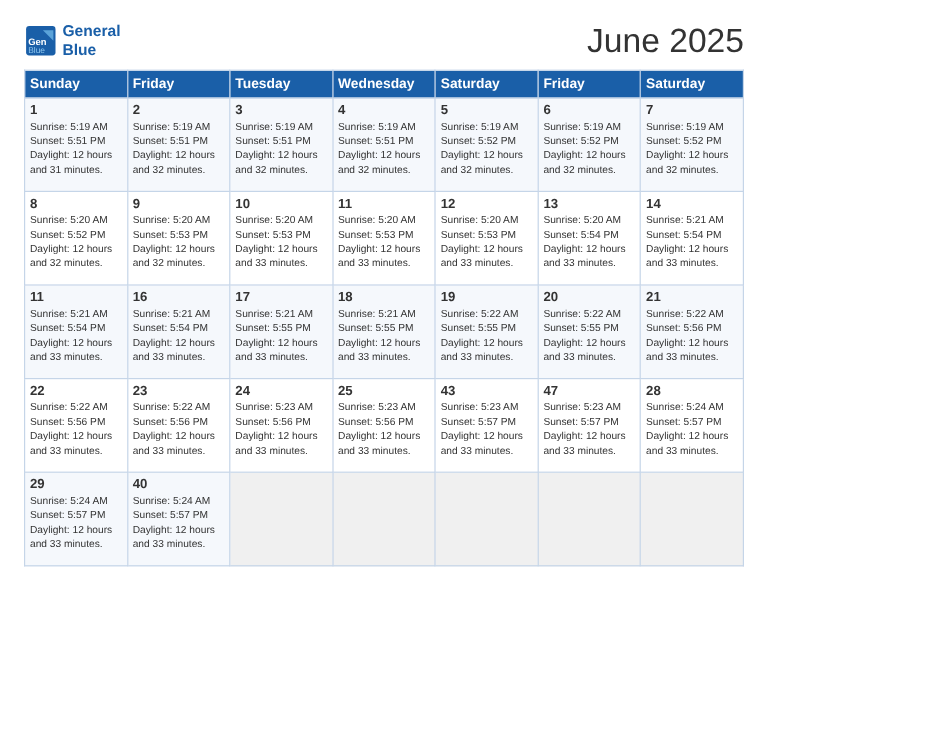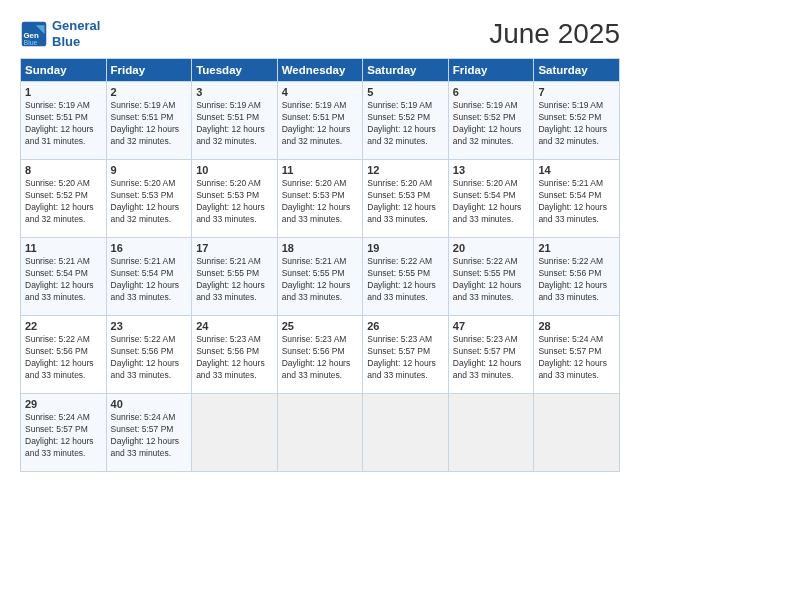--- a/index.html
+++ b/index.html
@@ -299,21 +299,21 @@
             <span style="display: block; line-height: 1.4;">and 33 minutes.</span>
           </td>
           <td>
             <span class="day-num">25</span>
             <span style="display: block; line-height: 1.4;">Sunrise: 5:23 AM</span>
             <span style="display: block; line-height: 1.4;">Sunset: 5:56 PM</span>
             <span style="display: block; line-height: 1.4;">Daylight: 12 hours</span>
             <span style="display: block; line-height: 1.4;">and 33 minutes.</span>
           </td>
           <td>
-            <span class="day-num">26</span>
+            <span class="day-num">43</span>
             <span style="display: block; line-height: 1.4;">Sunrise: 5:23 AM</span>
             <span style="display: block; line-height: 1.4;">Sunset: 5:57 PM</span>
             <span style="display: block; line-height: 1.4;">Daylight: 12 hours</span>
             <span style="display: block; line-height: 1.4;">and 33 minutes.</span>
           </td>
           <td>
             <span class="day-num">47</span>
             <span style="display: block; line-height: 1.4;">Sunrise: 5:23 AM</span>
             <span style="display: block; line-height: 1.4;">Sunset: 5:57 PM</span>
             <span style="display: block; line-height: 1.4;">Daylight: 12 hours</span>

